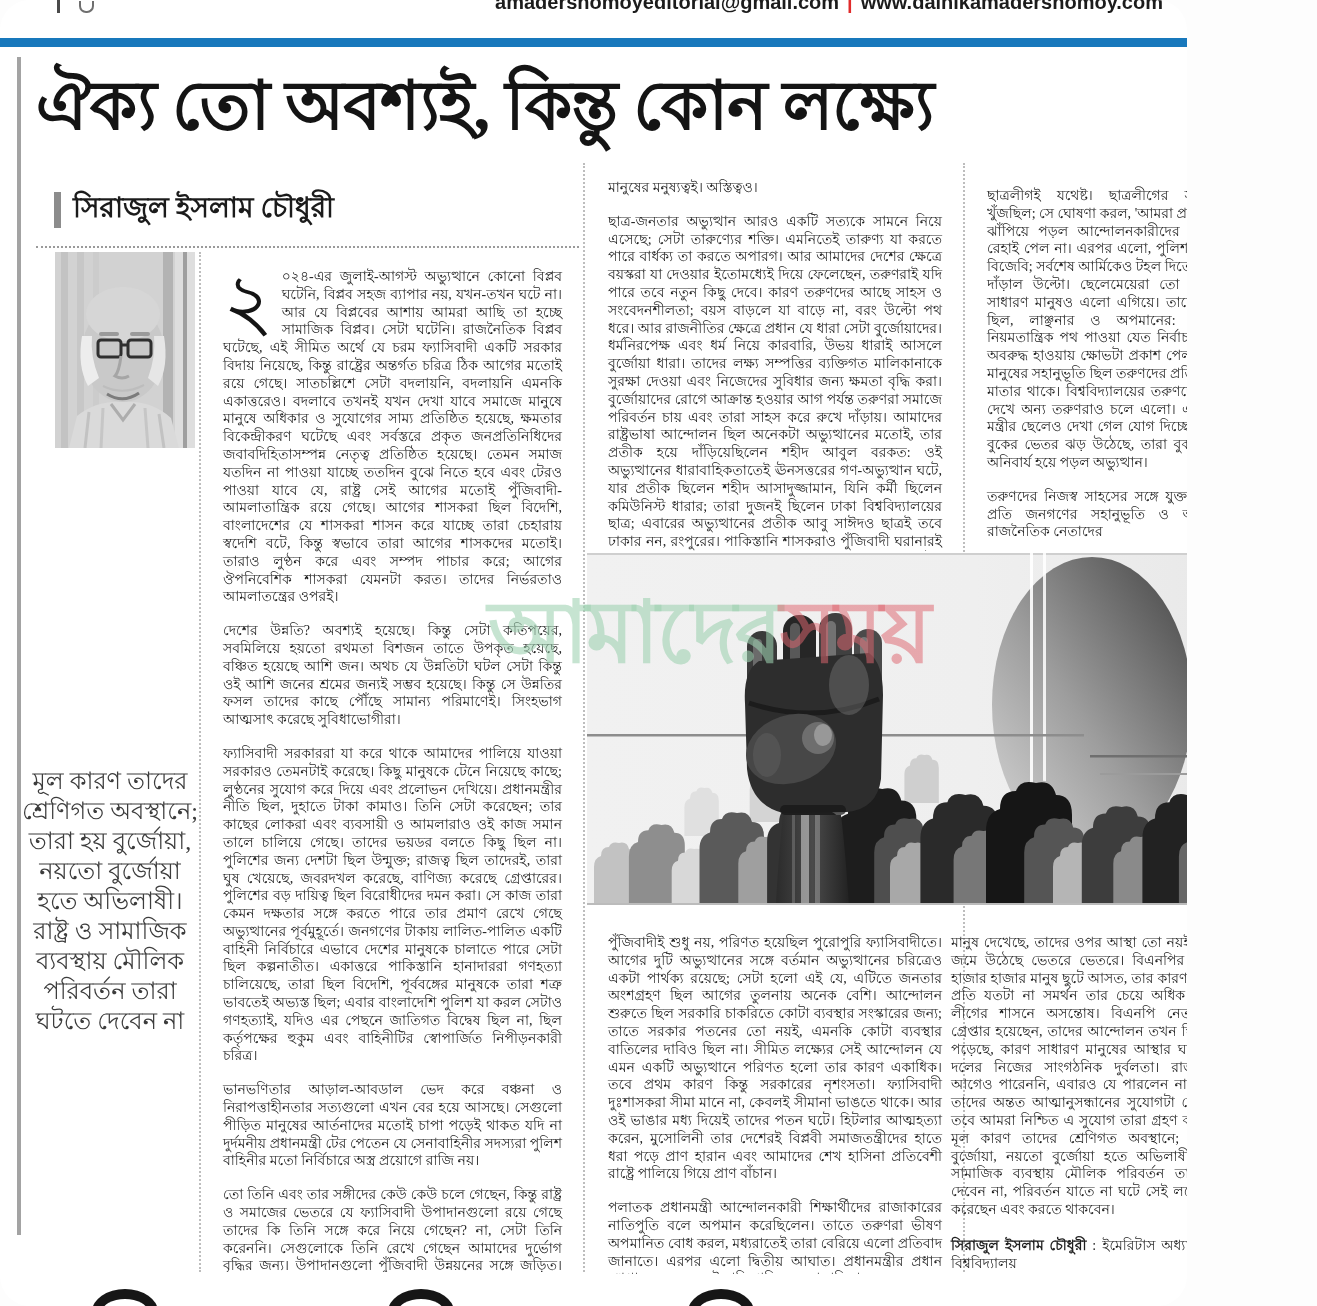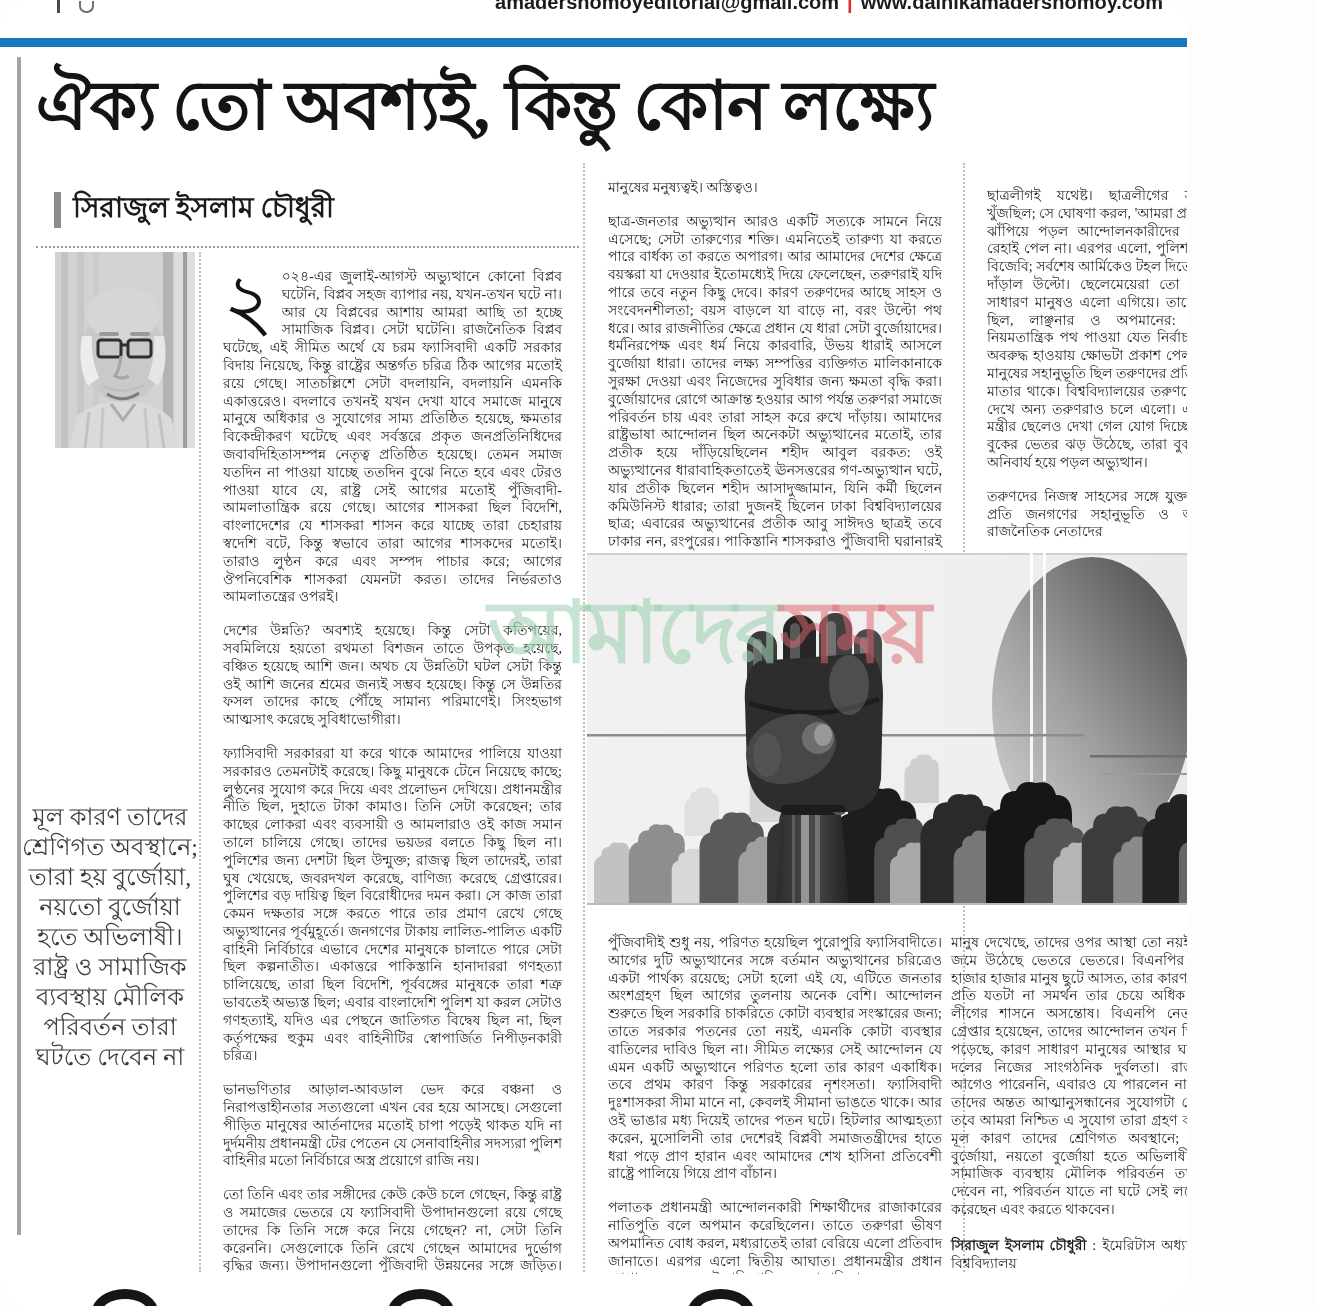--- a/index.html
+++ b/index.html
@@ -40,21 +40,21 @@
   .col3-top{left:971px;top:171px;width:325px;height:388px;}
   .col2-bottom{left:592px;top:918px;width:366px;height:356px;}
   .col3-bottom{left:935px;top:918px;width:325px;height:356px;}
   .dropcap{float:left;font-size:78px;line-height:62px;padding:4px 8px 0 0;font-weight:400;color:#141414;}
   .bio{margin-top:18px !important;}
   .bio .bio-name{font-weight:bold;}
   .disclaimer{margin-top:17px !important;font-style:italic;}
 
   
   .pullquote{position:absolute;left:20px;top:766px;width:180px;text-align:center;
-    font-size:24px;line-height:30px;color:#3c3c3c;font-weight:500;margin-top:36px;}
+    font-size:24px;line-height:30px;color:#3c3c3c;font-weight:500;}
 
   
   .illustration{position:absolute;left:587px;top:553px;width:706px;height:352px;}
 
   
   .watermark{position:absolute;left:466px;top:586px;z-index:7;font-size:86px;font-weight:bold;
     white-space:nowrap;pointer-events:none;letter-spacing:-2px;line-height:1.1;}
   .watermark .wm1{color:rgba(157,208,176,0.58);margin-left:22px;}
   .watermark .wm2{color:rgba(223,101,112,0.52);}
 

